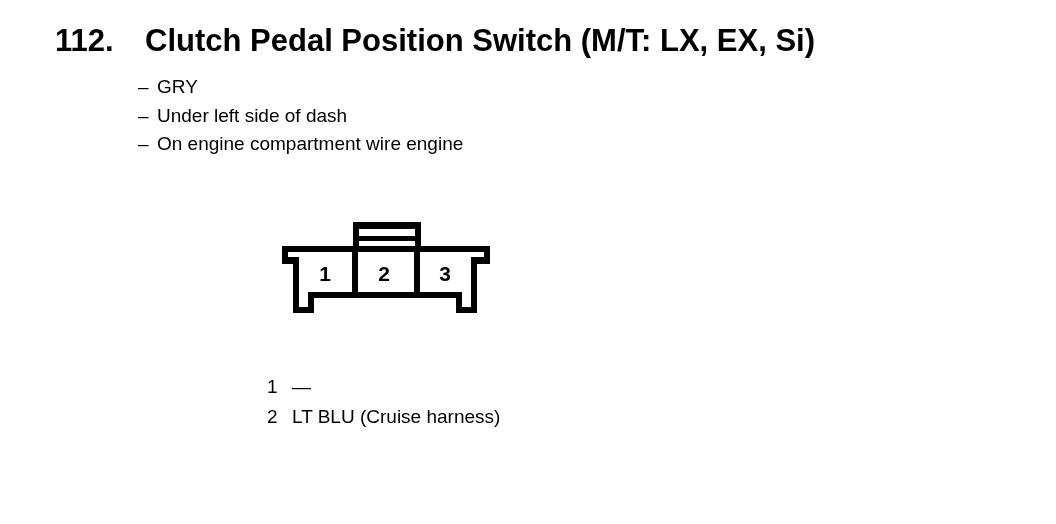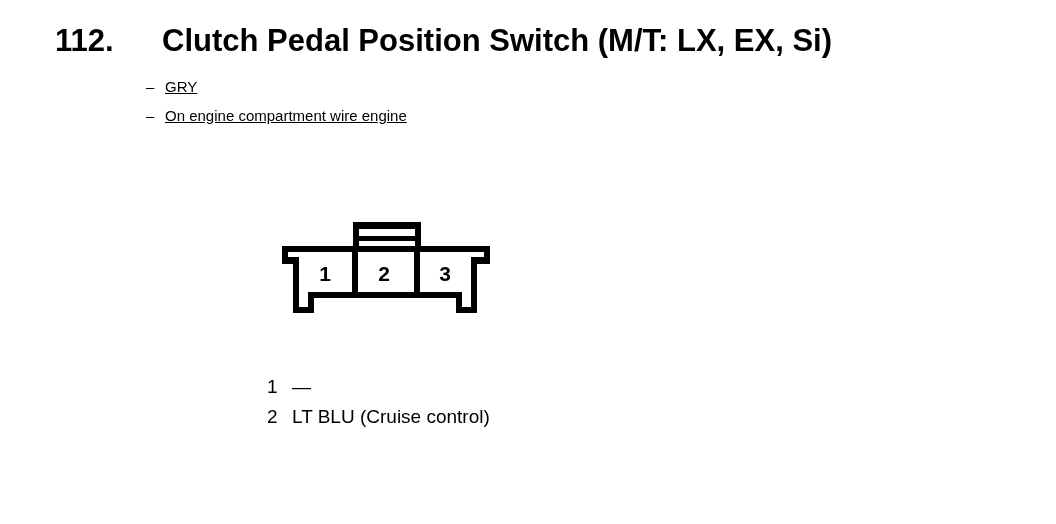--- a/index.html
+++ b/index.html
@@ -20,34 +20,33 @@
     position: absolute;
     left: 55px;
     top: 24px;
     font-size: 31px;
     font-weight: 700;
     line-height: 34px;
     white-space: nowrap;
   }
   .item-title {
     position: absolute;
-    left: 162px;
+    left: 145px;
     top: 24px;
     font-size: 31px;
     font-weight: 700;
     line-height: 34px;
     white-space: nowrap;
   }
   .notes {
     position: absolute;
-    left: 146px;
+    left: 138px;
     top: 73px;
-    font-size: 15px;
+    font-size: 19px;
     line-height: 28.5px;
-    text-decoration: underline;
   }
   .note-line { white-space: nowrap; }
   .note-dash {
     display: inline-block;
     width: 19px;
   }
   .connector-svg {
     position: absolute;
     left: 270px;
     top: 215px;
@@ -78,20 +77,23 @@
 
   <span class="item-number">112.</span>
 
   <span class="item-title">Clutch Pedal Position Switch (M/T: LX, EX, Si)</span>
 
   <div class="notes">
     <div class="note-line">
       <span class="note-dash">–</span><span>GRY</span>
     </div>
     <div class="note-line">
+      <span class="note-dash">–</span><span>Under left side of dash</span>
+    </div>
+    <div class="note-line">
       <span class="note-dash">–</span><span>On engine compartment wire engine</span>
     </div>
   </div>
 
   <svg class="connector-svg" width="230" height="105" viewBox="270 215 230 105" xmlns="http://www.w3.org/2000/svg">
 
     <path fill="#000000" d="M353,222 H421 V246 H353 Z
              M282,246 H490 V264 H477 V313 H456 V298 H314 V313 H293 V264 H282 Z"></path>
 
     <path fill="#ffffff" d="M359,229 H415 V236 H359 Z
@@ -102,17 +104,17 @@
     <text class="pin-num" x="325" y="281" text-anchor="middle">1</text>
     <text class="pin-num" x="384" y="281" text-anchor="middle">2</text>
     <text class="pin-num" x="445" y="281" text-anchor="middle">3</text>
   </svg>
 
   <div class="legend">
     <div class="legend-row">
       <span class="legend-pin">1</span><span>—</span>
     </div>
     <div class="legend-row">
-      <span class="legend-pin">2</span><span>LT BLU (Cruise control)</span>
+      <span class="legend-pin">2</span><span>LT BLU (Cruise harness)</span>
     </div>
   </div>
 
 </div>
 
 </body></html>

